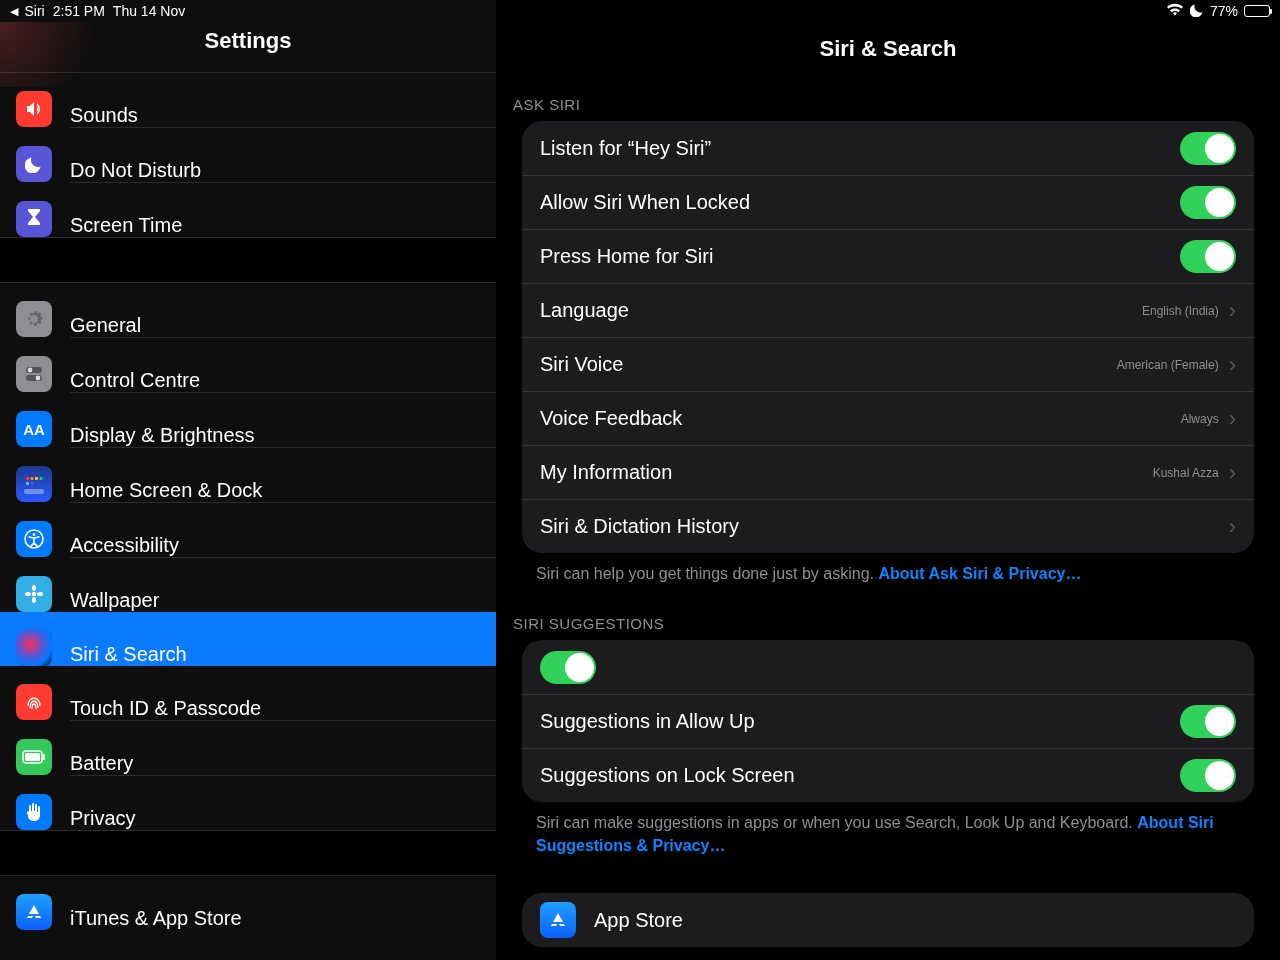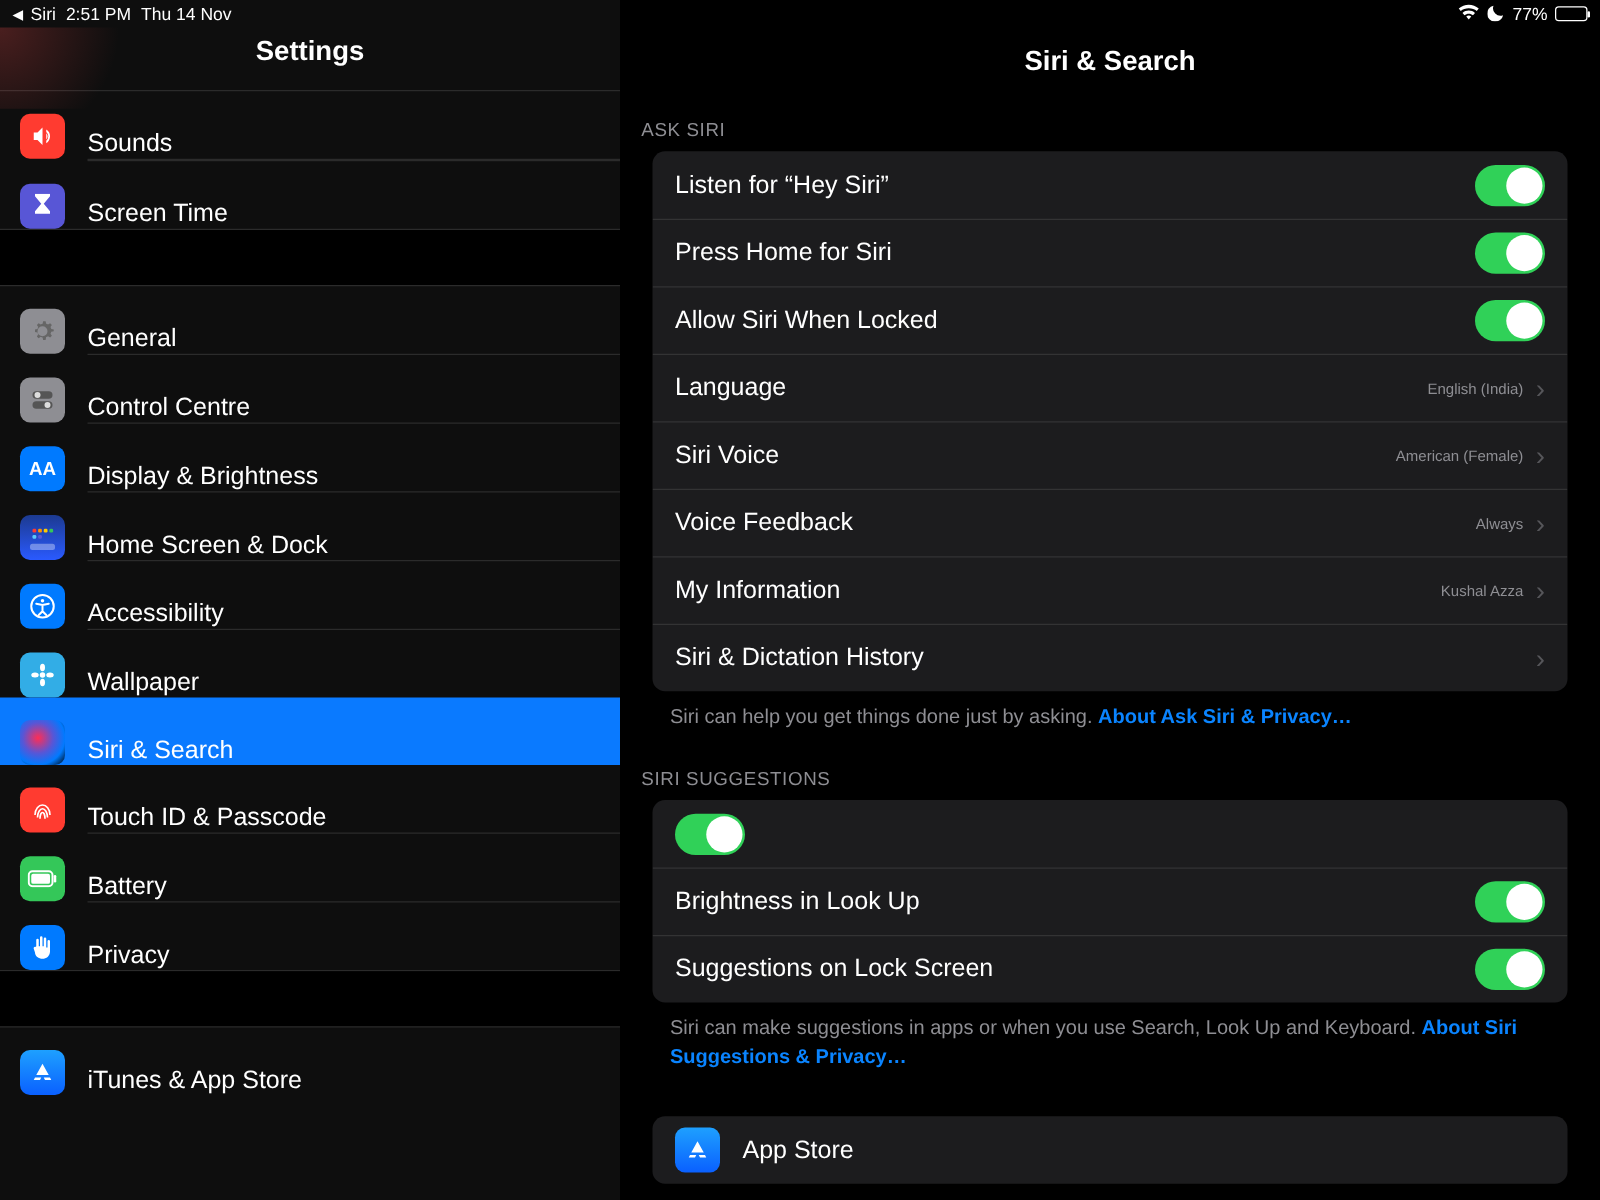--- a/index.html
+++ b/index.html
@@ -33,21 +33,21 @@
   .bg-blue{background:#007aff;} .bg-cyan{background:#32ade6;}
   .bg-green{background:#34c759;} .bg-orange{background:#ff3b30;}
   
   .dock-icon{background:linear-gradient(#1c3a90,#2a5aff);}
   .siri-icon{background:radial-gradient(circle at 40% 40%,#ff2d55 0%,#5856d6 40%,#007aff 70%,#000 100%);}
 
   
   .main { flex:1; background:#000; padding-top:12px; overflow-y:auto;}
   .main-title { text-align:center; font-weight:700; font-size:22px; padding:24px 0 34px;}
   .section-header { color:#8e8e93; font-size:15px; letter-spacing:0.5px; padding:0 0 8px 17px; text-transform:uppercase;}
-  .card { background:#1c1c1e; margin:0 26px 0 26px; border-radius:10px; overflow:hidden;}
+  .card { background:#1c1c1e; margin:0 26px 0 26px; border-radius:20px; overflow:hidden;}
   .row { display:flex; align-items:center; min-height:54px; padding:0 18px; cursor:pointer;}
   .row + .row { border-top:1px solid rgba(255,255,255,0.1);}
   .row .title { font-size:20px; flex:1; color:#fff;}
   .row .value { font-size:12px; color:#8e8e93; margin-right:10px;}
   .row .chev  { color:#56565a; font-size:22px; }
   .footer { color:#8e8e93; font-size:16px; padding:10px 40px 30px 40px; line-height:1.4;}
   .footer a{ color:#0a84ff; text-decoration:none;font-weight:bold;}
 
   
   .switch { width:56px; height:33px; border-radius:17px; position:relative; flex:none;}
@@ -91,20 +91,28 @@
 
     <div class="s-item">
       <div class="icon bg-red">
         <svg width="20" height="20" viewBox="0 0 20 20" fill="#fff">
             <path d="M3 7h3l4-4v14l-4-4H3V7zm10 .5a3.5 3.5 0 0 1 0 5v-5zm0-3a6.5 6.5 0 0 1 0 11v-2a4.5 4.5 0 0 0 0-7v-2z"></path>
           </svg>
       </div>
       <span class="label">Sounds</span>
     </div>
     <div class="s-sep"></div>
+    <div class="s-item">
+      <div class="icon bg-purple">
+        <svg width="18" height="18" viewBox="0 0 18 18" fill="#fff">
+            <path d="M15.5 11.5A7 7 0 0 1 6.5 2.5 8 8 0 1 0 15.5 11.5z"></path>
+          </svg>
+      </div>
+      <span class="label">Do Not Disturb</span>
+    </div>
     <div class="s-sep"></div>
     <div class="s-item">
       <div class="icon bg-purple">
         <svg width="16" height="20" viewBox="0 0 16 20" fill="#fff">
             <path d="M2 0h12v2l-5 6 5 6v2H2v-2l5-6-5-6V0z"></path>
           </svg>
       </div>
       <span class="label">Screen Time</span>
     </div>
     <div class="s-sep full"></div>
@@ -228,27 +236,27 @@
 
     <div class="section-header">ASK SIRI</div>
     <div class="card">
       <div class="row">
         <span class="title">Listen for “Hey Siri”</span>
         <span class="switch on">
             <span class="knob"></span>
           </span>
       </div>
       <div class="row">
+        <span class="title">Allow Siri When Locked</span>
+        <span class="switch on">
+            <span class="knob"></span>
+          </span>
+      </div>
+      <div class="row">
         <span class="title">Press Home for Siri</span>
-        <span class="switch on">
-            <span class="knob"></span>
-          </span>
-      </div>
-      <div class="row">
-        <span class="title">Allow Siri When Locked</span>
         <span class="switch on">
             <span class="knob"></span>
           </span>
       </div>
       <div class="row">
         <span class="title">Language</span>
         <span class="value">English (India)</span>
         <span class="chev">›</span>
       </div>
       <div class="row">
@@ -277,21 +285,21 @@
     </div>
 
     <div class="section-header">SIRI SUGGESTIONS</div>
     <div class="card">
       <div class="row">
         <span class="switch on">
             <span class="knob"></span>
           </span>
       </div>
       <div class="row">
-        <span class="title">Brightness in Look Up</span>
+        <span class="title">Suggestions in Allow Up</span>
         <span class="switch on">
             <span class="knob"></span>
           </span>
       </div>
       <div class="row">
         <span class="title">Suggestions on Lock Screen</span>
         <span class="switch on">
             <span class="knob"></span>
           </span>
       </div>

